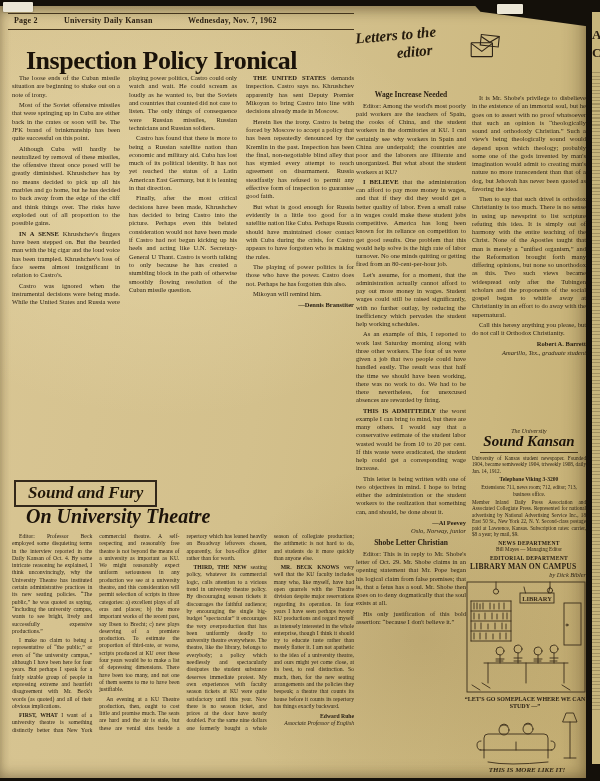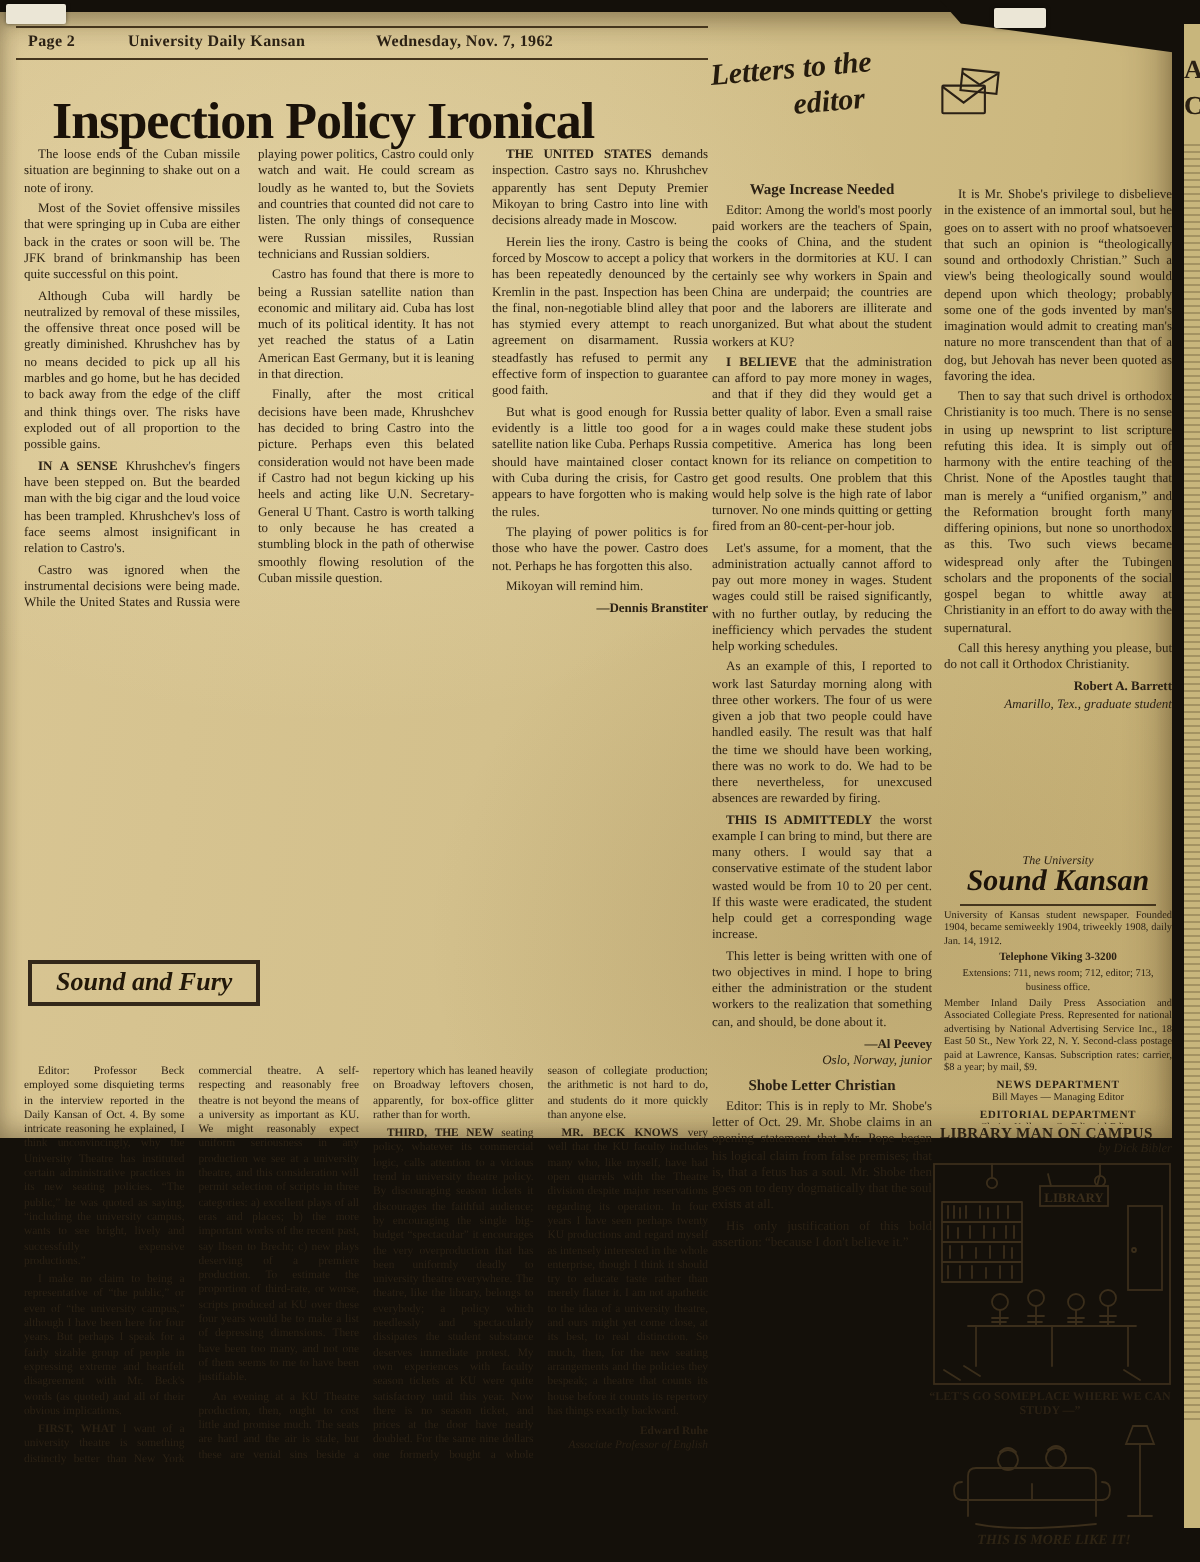--- a/index.html
+++ b/index.html
@@ -1,19 +1,19 @@
 <!DOCTYPE html>
 <html><head>
 <meta charset="utf-8">
 <style>
   html,body{margin:0;padding:0;}
   body{width:600px;height:781px;overflow:hidden;background:#14100a;
        font-family:"Liberation Serif","DejaVu Serif",serif;}
   .scan{position:relative;width:600px;height:781px;background:#14100a;}
-  .sheet{position:absolute;left:0;top:6px;width:588px;height:563px;color:#2b2114;
+  .sheet{position:absolute;left:0;top:6px;width:588px;height:772px;color:#2b2114;
     background:
       radial-gradient(ellipse 420px 300px at 28% 26%, rgba(238,224,180,.5), rgba(238,224,180,0) 70%),
       radial-gradient(ellipse 300px 260px at 72% 82%, rgba(118,92,48,.18), rgba(118,92,48,0) 70%),
       linear-gradient(100deg,#d9c694 0%,#d3c08c 45%,#ccb87f 78%,#c3ad72 100%);
     box-shadow: inset -8px 0 18px rgba(55,40,15,.3), inset 0 6px 10px rgba(55,40,15,.22), inset 0 -4px 10px rgba(55,40,15,.18);}
   .rule{position:absolute;height:0;border-top:1px solid #44351d;}
   .r1{left:8px;top:7px;width:346px;}
   .r2{left:8px;top:23px;width:346px;}
   .hdr span{position:absolute;top:10px;font-size:8px;font-weight:bold;letter-spacing:.2px;}
   .pno{left:14px;}.pname{left:64px;}.pdate{left:188px;}
@@ -25,21 +25,21 @@
   .s2{display:block;font-size:15px;line-height:1;margin:3px 0 0 40px;}
   .mail{position:absolute;right:4px;top:12px;width:34px;height:28px;}
   .ed-cols{position:absolute;left:12px;top:68px;width:342px;height:402px;column-count:3;column-gap:9px;
     font-size:6.5px;line-height:1.28;text-align:justify;overflow:hidden;}
   .para{margin:0 0 2px;text-indent:7px;}
   .lead{font-weight:bold;}
   .sig{text-align:right;font-weight:bold;margin-top:3px;}
   .sig-info{text-align:right;font-style:italic;}
   .snf{position:absolute;left:12px;top:474px;width:342px;height:296px;}
   .snf-box{display:inline-block;margin-left:2px;border:2px solid #33281a;padding:1px 12px 2px;
-    font-size:13px;font-weight:bold;font-style:italic;color:#221809;}
+    font-size:17px;font-weight:bold;font-style:italic;color:#221809;}
   .snf-headline{position:absolute;left:14px;top:25px;font-size:20px;font-weight:bold;font-style:italic;
     color:#1c130a;white-space:nowrap;}
   .snf-cols{position:absolute;left:0;top:53px;width:342px;height:242px;column-count:4;column-gap:7px;
     font-size:5.7px;line-height:1.28;text-align:justify;overflow:hidden;}
   .lcol{position:absolute;font-size:6.5px;line-height:1.27;text-align:justify;overflow:hidden;}
   .l1{left:356px;top:81px;width:110px;height:680px;}
   .l2{left:472px;top:88px;width:114px;height:330px;}
   .let-head{font-size:7.5px;font-weight:bold;text-align:center;margin:3px 0 2px;}
   .masthead{position:absolute;left:472px;top:422px;width:114px;height:134px;overflow:hidden;text-align:center;}
   .mh-over{font-size:6px;font-style:italic;}
@@ -112,20 +112,21 @@
           <p class="para">Herein lies the irony. Castro is being forced by Moscow to accept a policy that has been repeatedly denounced by the Kremlin in the past. Inspection has been the final, non-negotiable blind alley that has stymied every attempt to reach agreement on disarmament. Russia steadfastly has refused to permit any effective form of inspection to guarantee good faith.</p>
           <p class="para">But what is good enough for Russia evidently is a little too good for a satellite nation like Cuba. Perhaps Russia should have maintained closer contact with Cuba during the crisis, for Castro appears to have forgotten who is making the rules.</p>
           <p class="para">The playing of power politics is for those who have the power. Castro does not. Perhaps he has forgotten this also.</p>
           <p class="para">Mikoyan will remind him.</p>
         </div>
       <div class="sig">—Dennis Branstiter</div>
     </div>
 
     <div class="snf">
       <div class="snf-box">Sound and Fury</div>
+      <div class="snf-headline">On University Theatre</div>
       <div class="snf-cols">
         <div>
             <p class="para">Editor: Professor Beck employed some disquieting terms in the interview reported in the Daily Kansan of Oct. 4. By some intricate reasoning he explained, I think unconvincingly, why the University Theatre has instituted certain administrative practices in its new seating policies. “The public,” he was quoted as saying, “including the university campus, wants to see bright, lively and successfully expensive productions.”</p>
             <p class="para">I make no claim to being a representative of “the public,” or even of “the university campus,” although I have been here for four years. But perhaps I speak for a fairly sizable group of people in expressing extreme and heartfelt disagreement with Mr. Beck's words (as quoted) and all of their obvious implications.</p>
             <p class="para"><span class="lead">FIRST, WHAT</span> I want of a university theatre is something distinctly better than New York commercial theatre. A self-respecting and reasonably free theatre is not beyond the means of a university as important as KU. We might reasonably expect uniform seriousness in any production we see at a university theatre, and this consideration will permit selection of scripts in three categories: a) excellent plays of all eras and places; b) the more important works of the recent past, say Ibsen to Brecht; c) new plays deserving of a premiere production. To estimate the proportion of third-rate, or worse, scripts produced at KU over these four years would be to make a list of depressing dimensions. There have been too many, and not one of them seems to me to have been justifiable.</p>
             <p class="para">An evening at a KU Theatre production, then, ought to cost little and promise much. The seats are hard and the air is stale, but these are venial sins beside a repertory which has leaned heavily on Broadway leftovers chosen, apparently, for box-office glitter rather than for worth.</p>
             <p class="para"><span class="lead">THIRD, THE NEW</span> seating policy, whatever its commercial logic, calls attention to a vicious trend in university theatre policy. By discouraging season tickets it discourages the faithful audience; by encouraging the single big-budget “spectacular” it encourages the very overproduction that has been uniformly deadly to university theatre everywhere. The theatre, like the library, belongs to everybody; a policy which needlessly and spectacularly dissipates the student substance deserves immediate protest. My own experiences with faculty season tickets at KU were quite satisfactory until this year. Now there is no season ticket, and prices at the door have nearly doubled. For the same nine dollars one formerly bought a whole season of collegiate production; the arithmetic is not hard to do, and students do it more quickly than anyone else.</p>
             <p class="para"><span class="lead">MR. BECK KNOWS</span> very well that the KU faculty includes many who, like myself, have had open quarrels with the Theatre division despite major reservations regarding its operation. In four years I have seen perhaps twenty KU productions and regard myself as intensely interested in the whole enterprise, though I think it should try to educate taste rather than merely flatter it. I am not apathetic to the idea of a university theatre, and ours might yet come close, at its best, to real distinction. So much, then, for the new seating arrangements and the policies they bespeak; a theatre that counts its house before it counts its repertory has things exactly backward.</p>
           </div>
         <div class="sig">Edward Ruhe</div>

